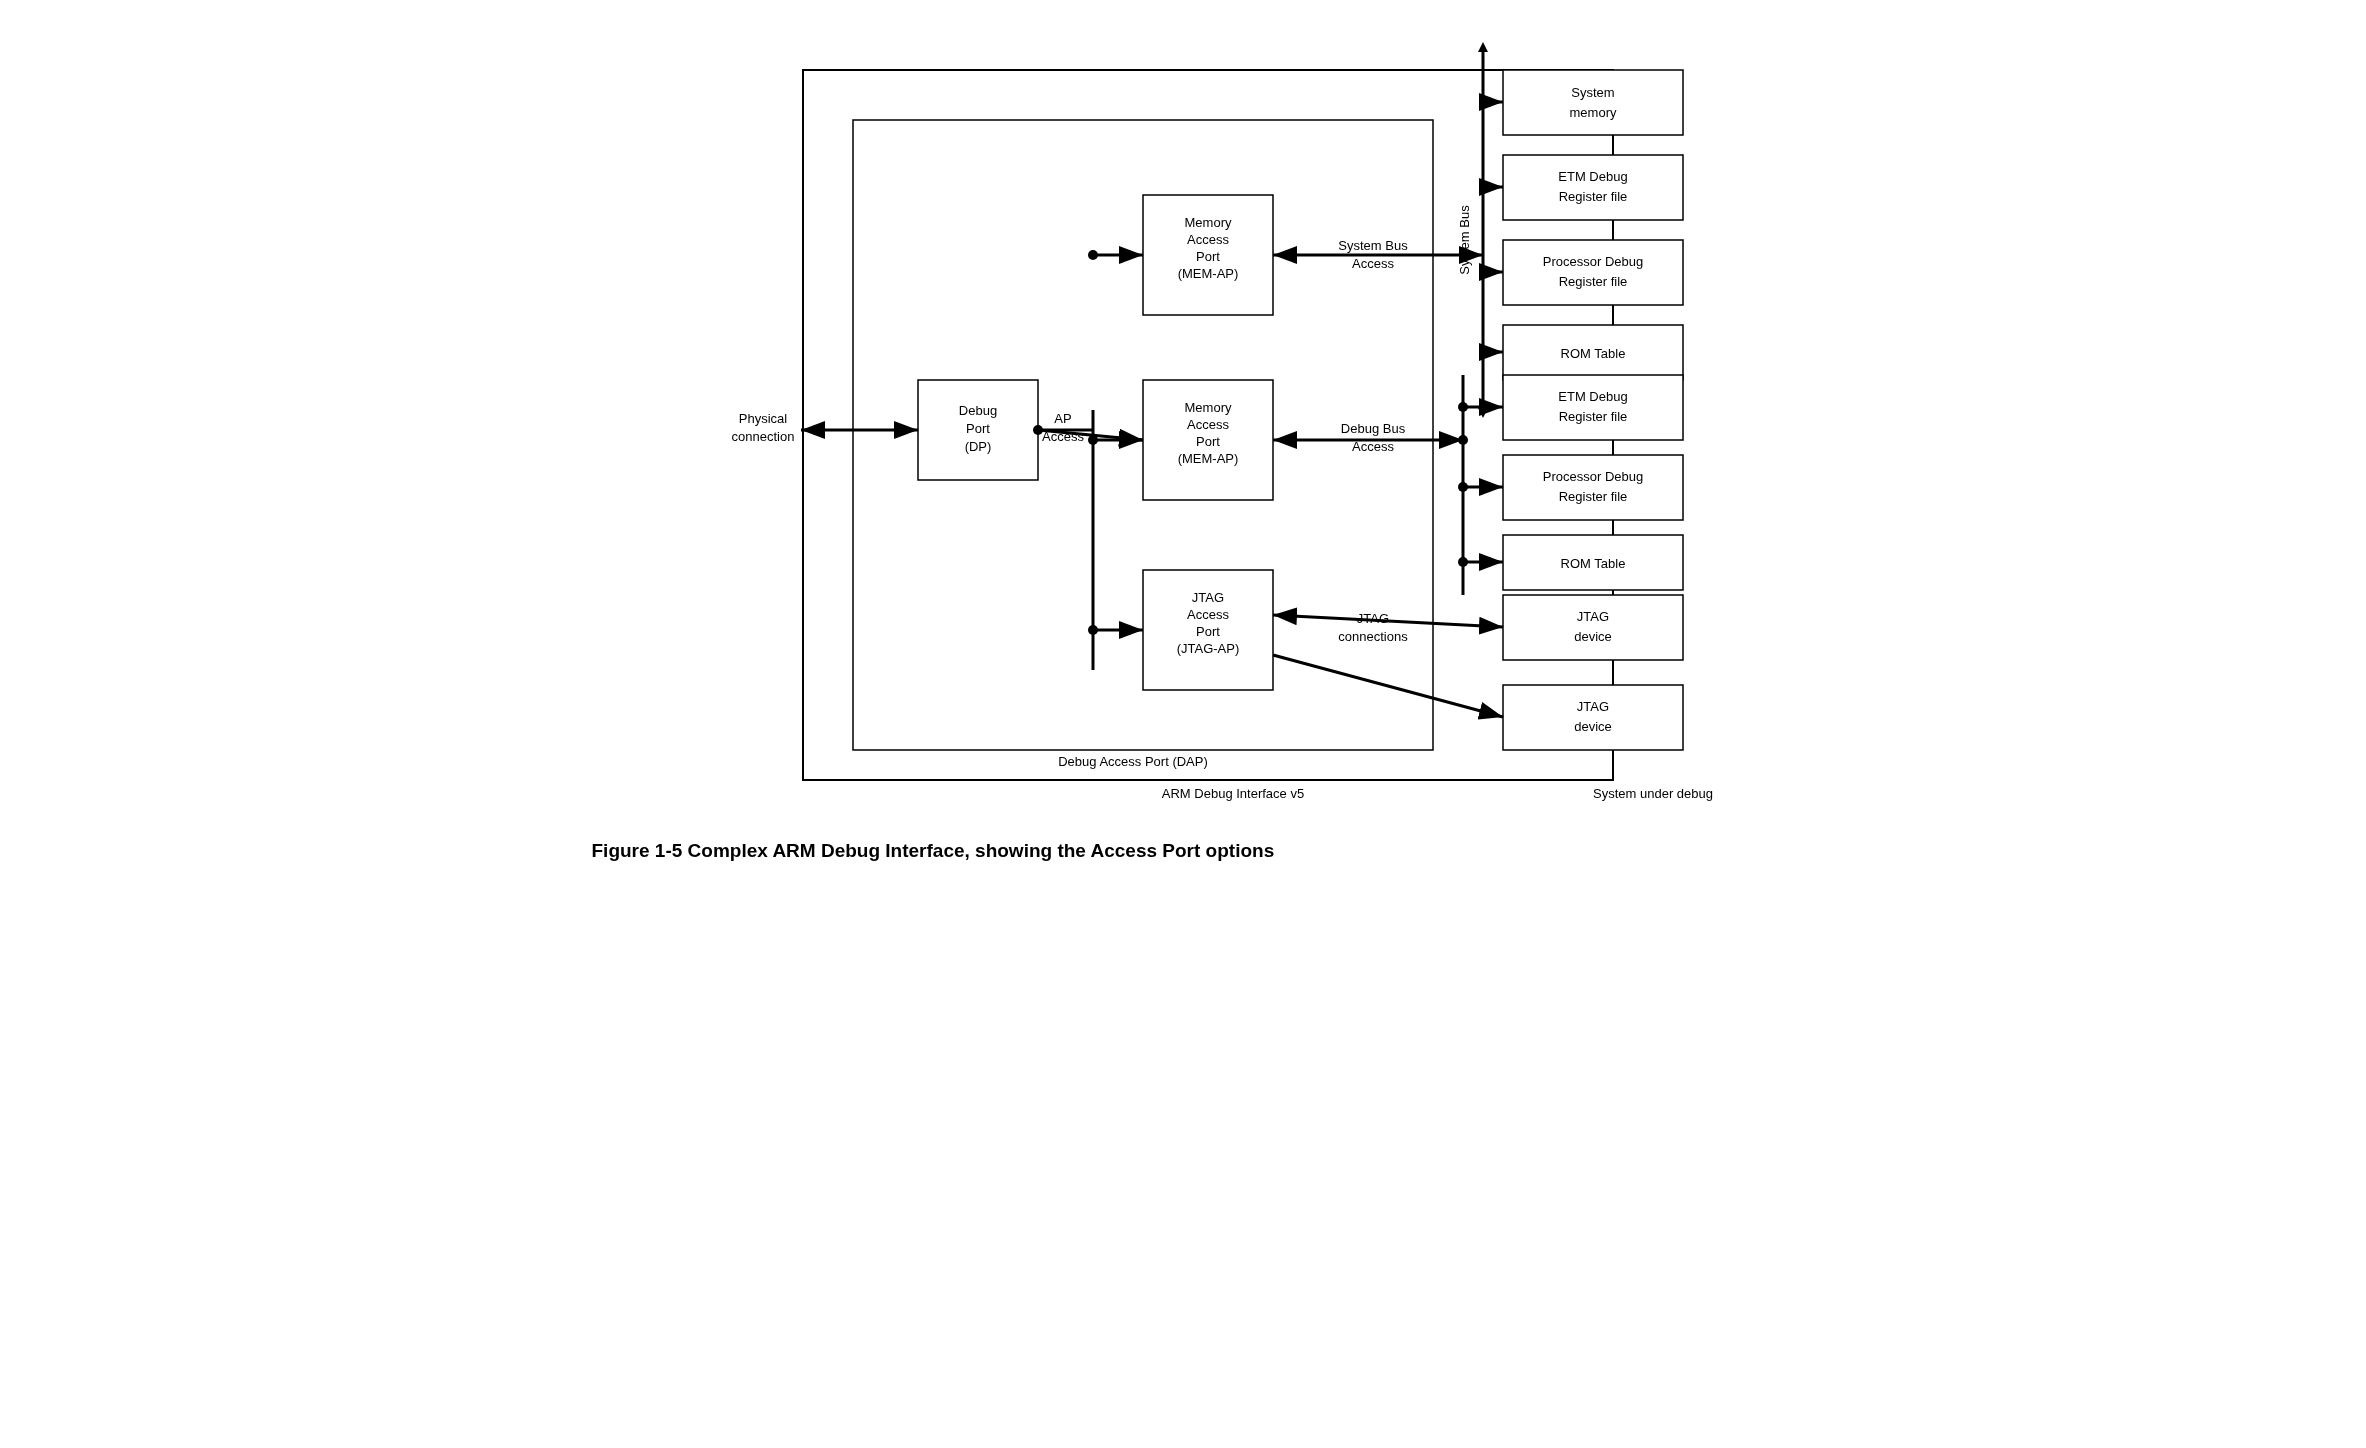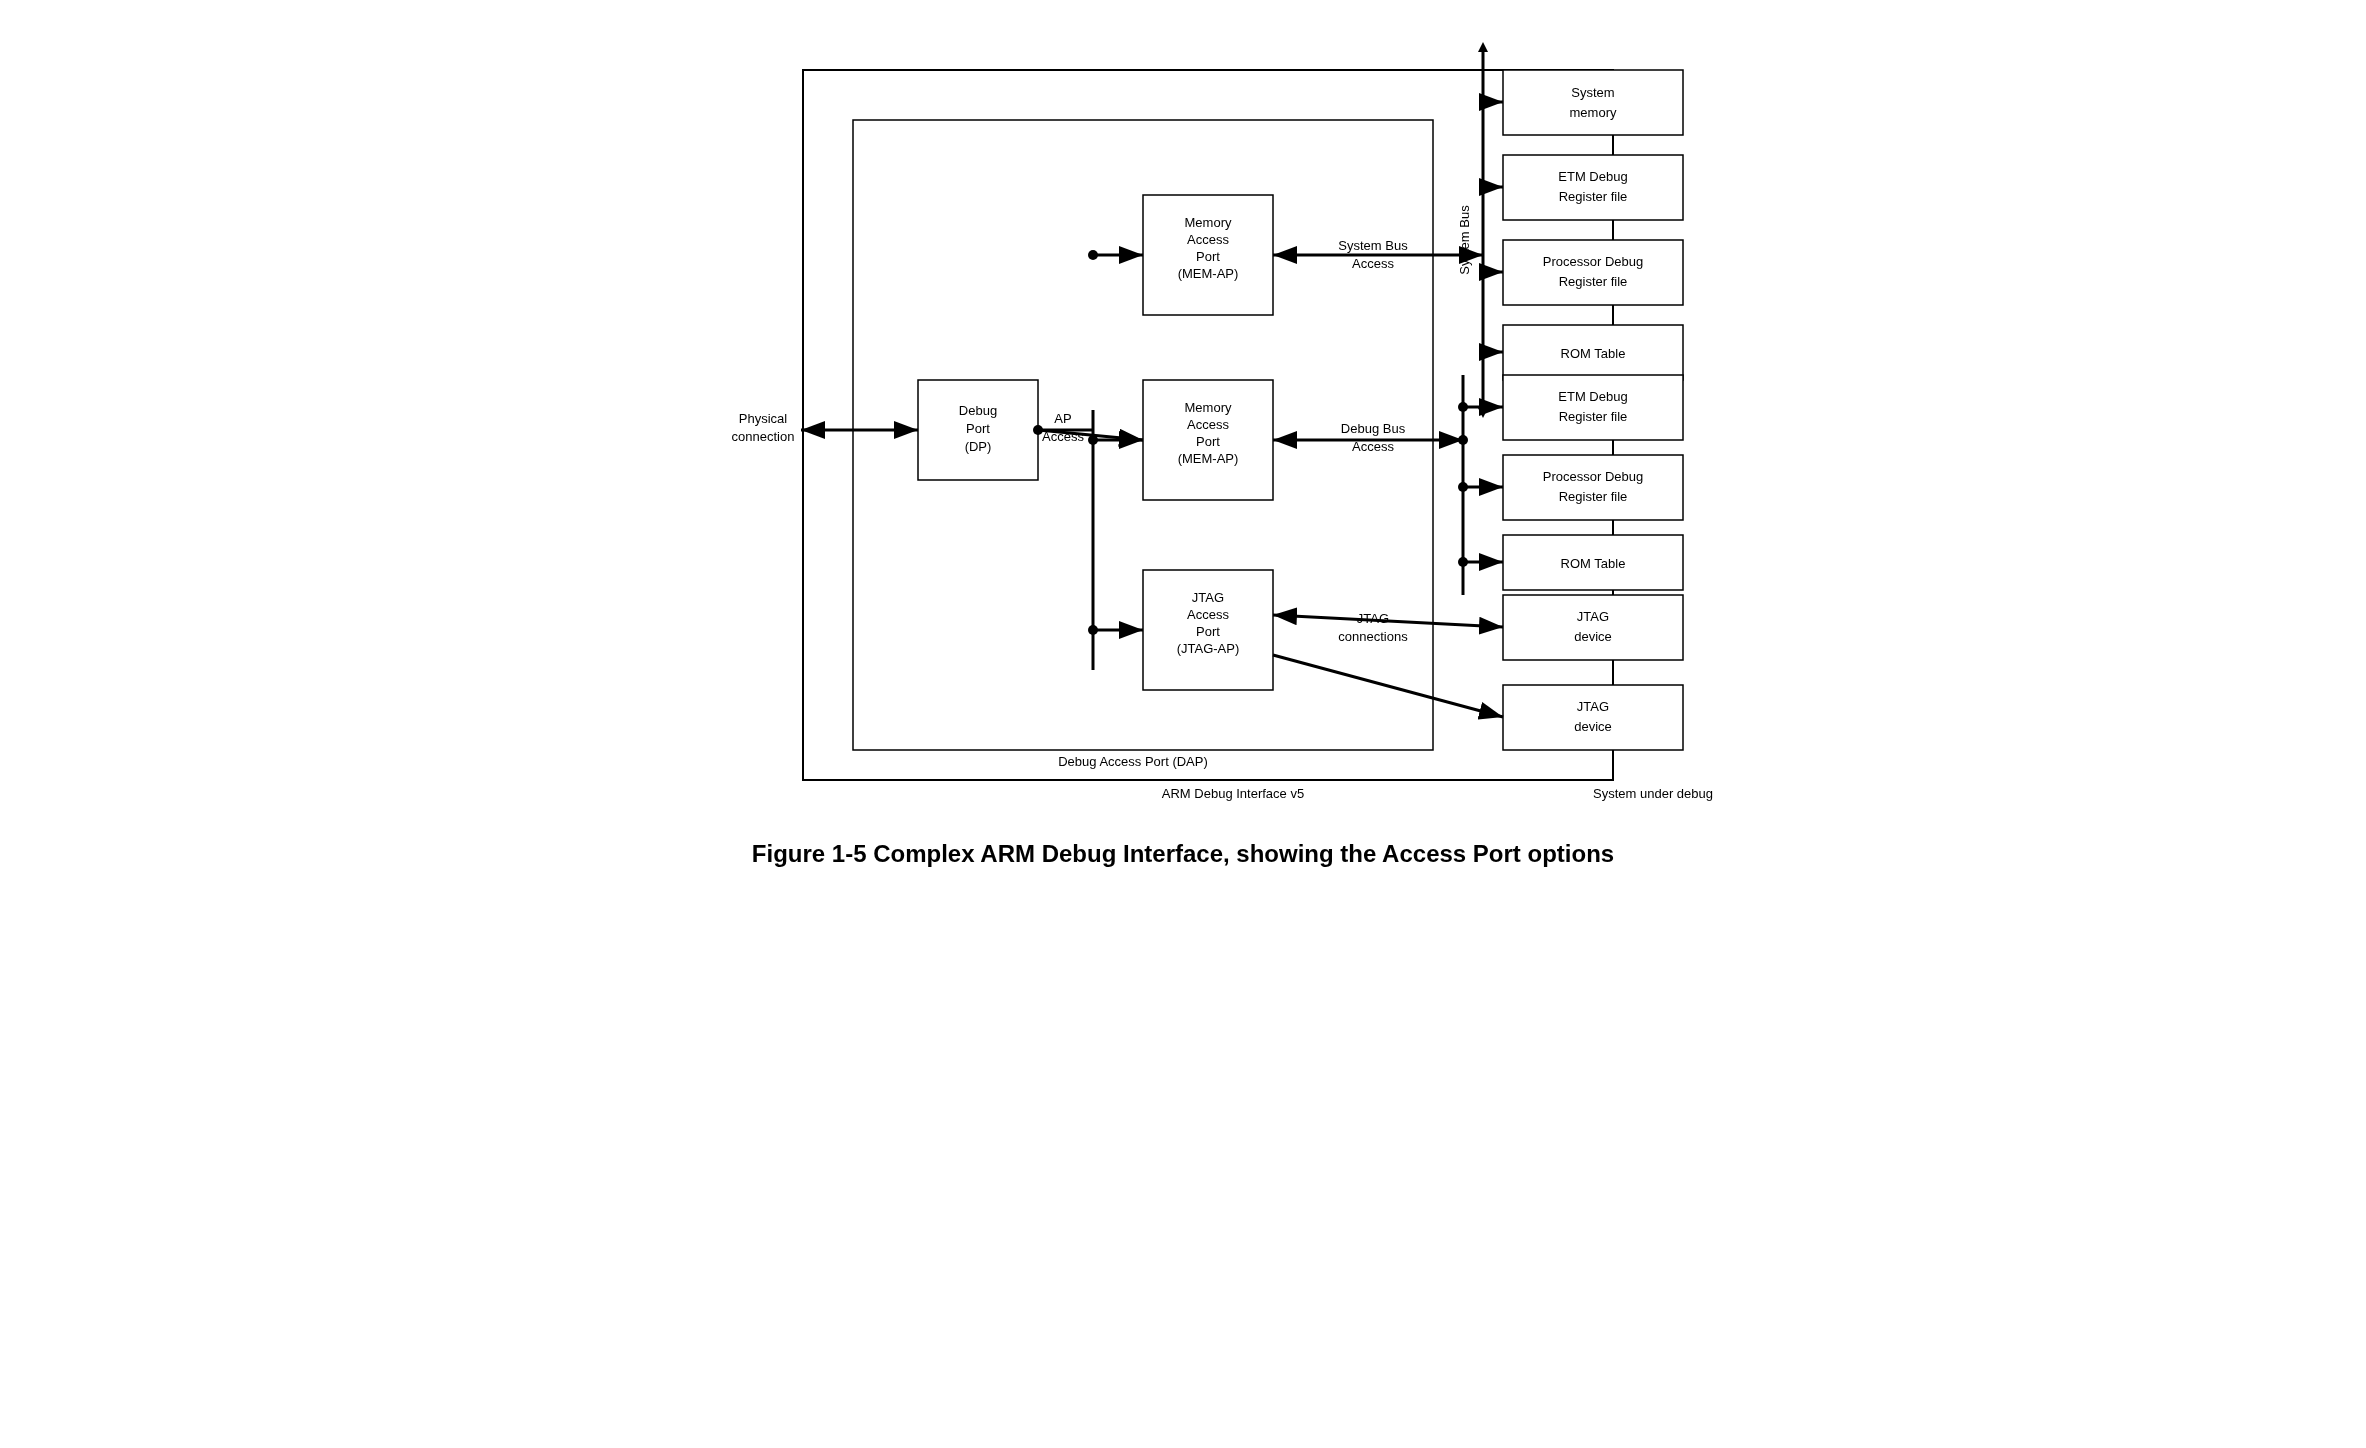--- a/index.html
+++ b/index.html
@@ -20,22 +20,22 @@
       position: relative;
       width: 1100px;
       height: 780px;
       margin: 20px auto 0 auto;
     }
     svg.diagram {
       width: 100%;
       height: 100%;
     }
     .figure-caption {
-      text-align: center;
-      font-size: 24px;
+      text-align: left;
+      font-size: 19px;
       font-weight: bold;
       margin-top: 20px;
       padding-bottom: 30px;
     }
   </style>
 </head>
 <body>
 
 <div class="page-container">
   <div class="diagram-wrapper">

